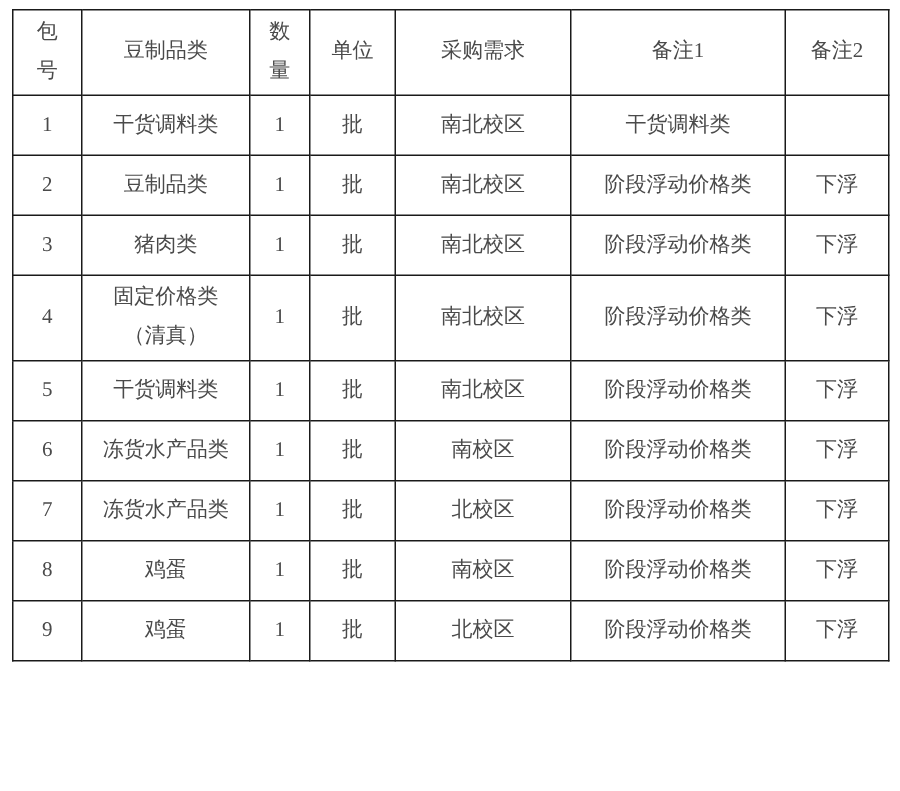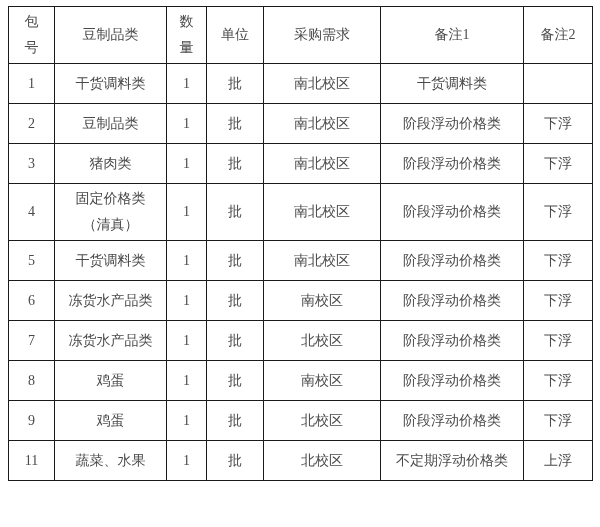--- a/index.html
+++ b/index.html
@@ -147,24 +147,15 @@
         </tr>
         <tr>
           <td>9</td>
           <td>鸡蛋</td>
           <td>1</td>
           <td>批</td>
           <td>北校区</td>
           <td>阶段浮动价格类</td>
           <td>下浮</td>
         </tr>
-        <tr>
-          <td>11</td>
-          <td>蔬菜、水果</td>
-          <td>1</td>
-          <td>批</td>
-          <td>北校区</td>
-          <td>不定期浮动价格类</td>
-          <td>上浮</td>
-        </tr>
       </tbody>
   </table>
 </div>
 
 </body></html>

